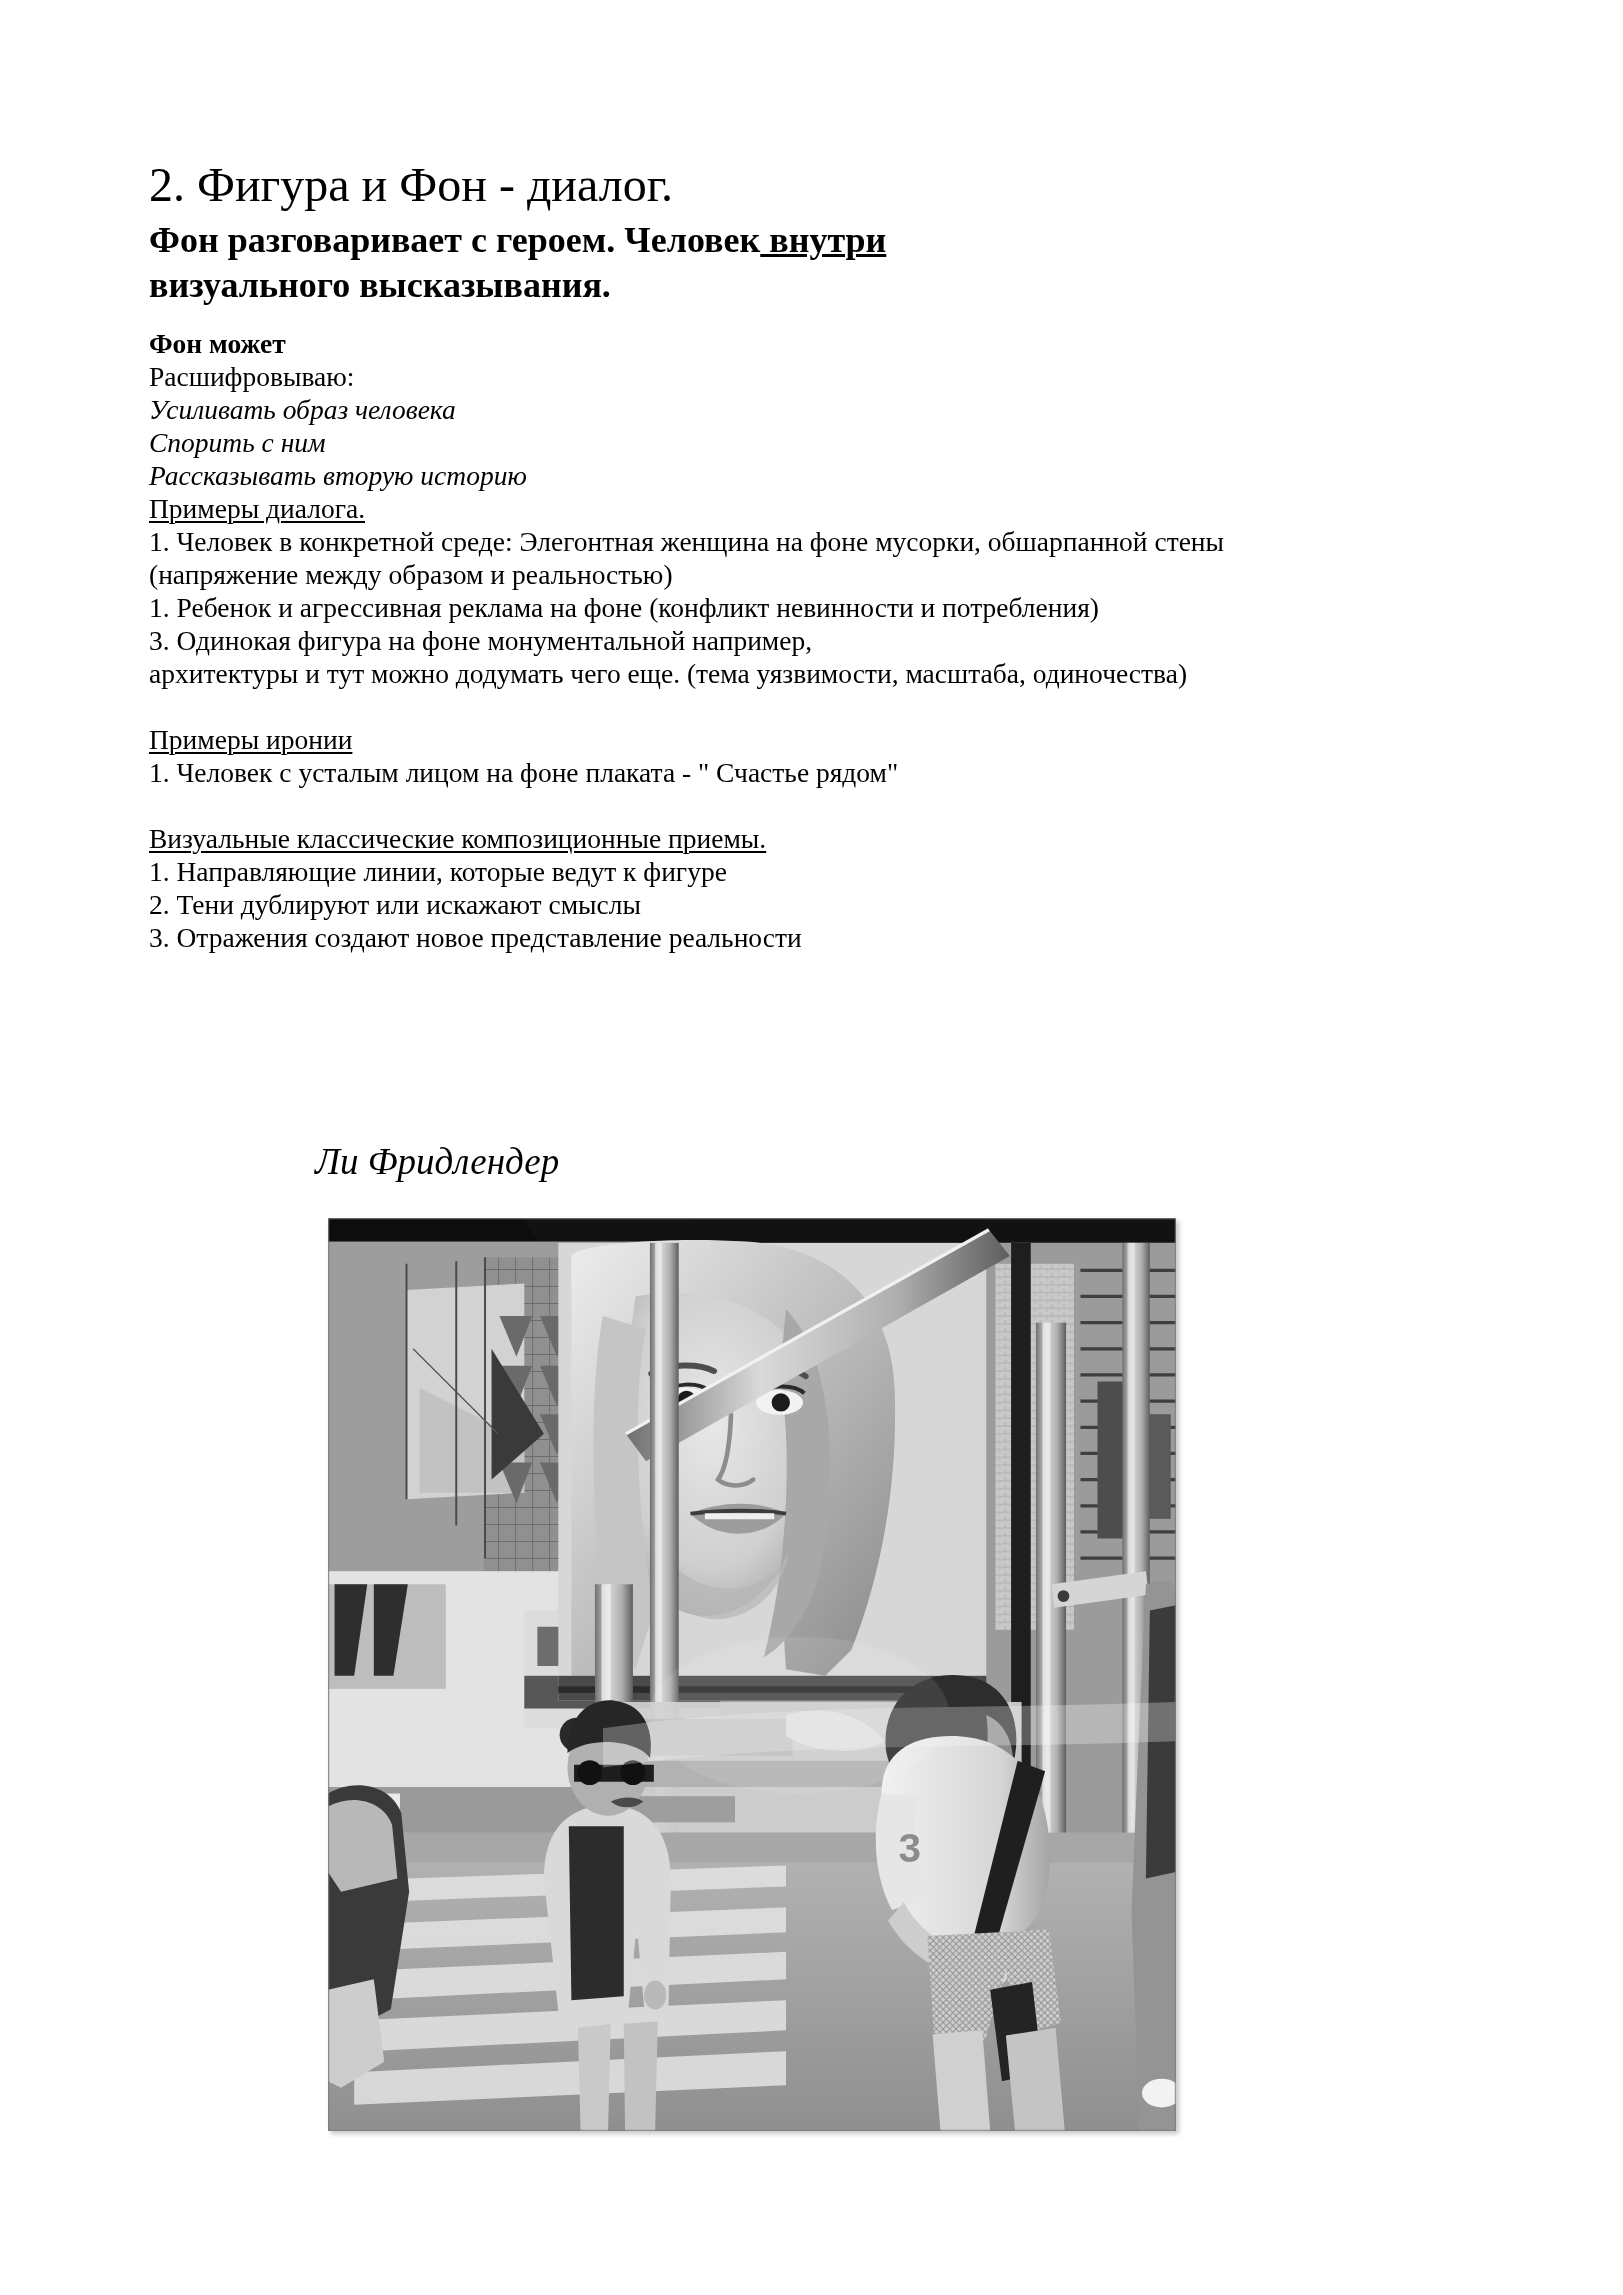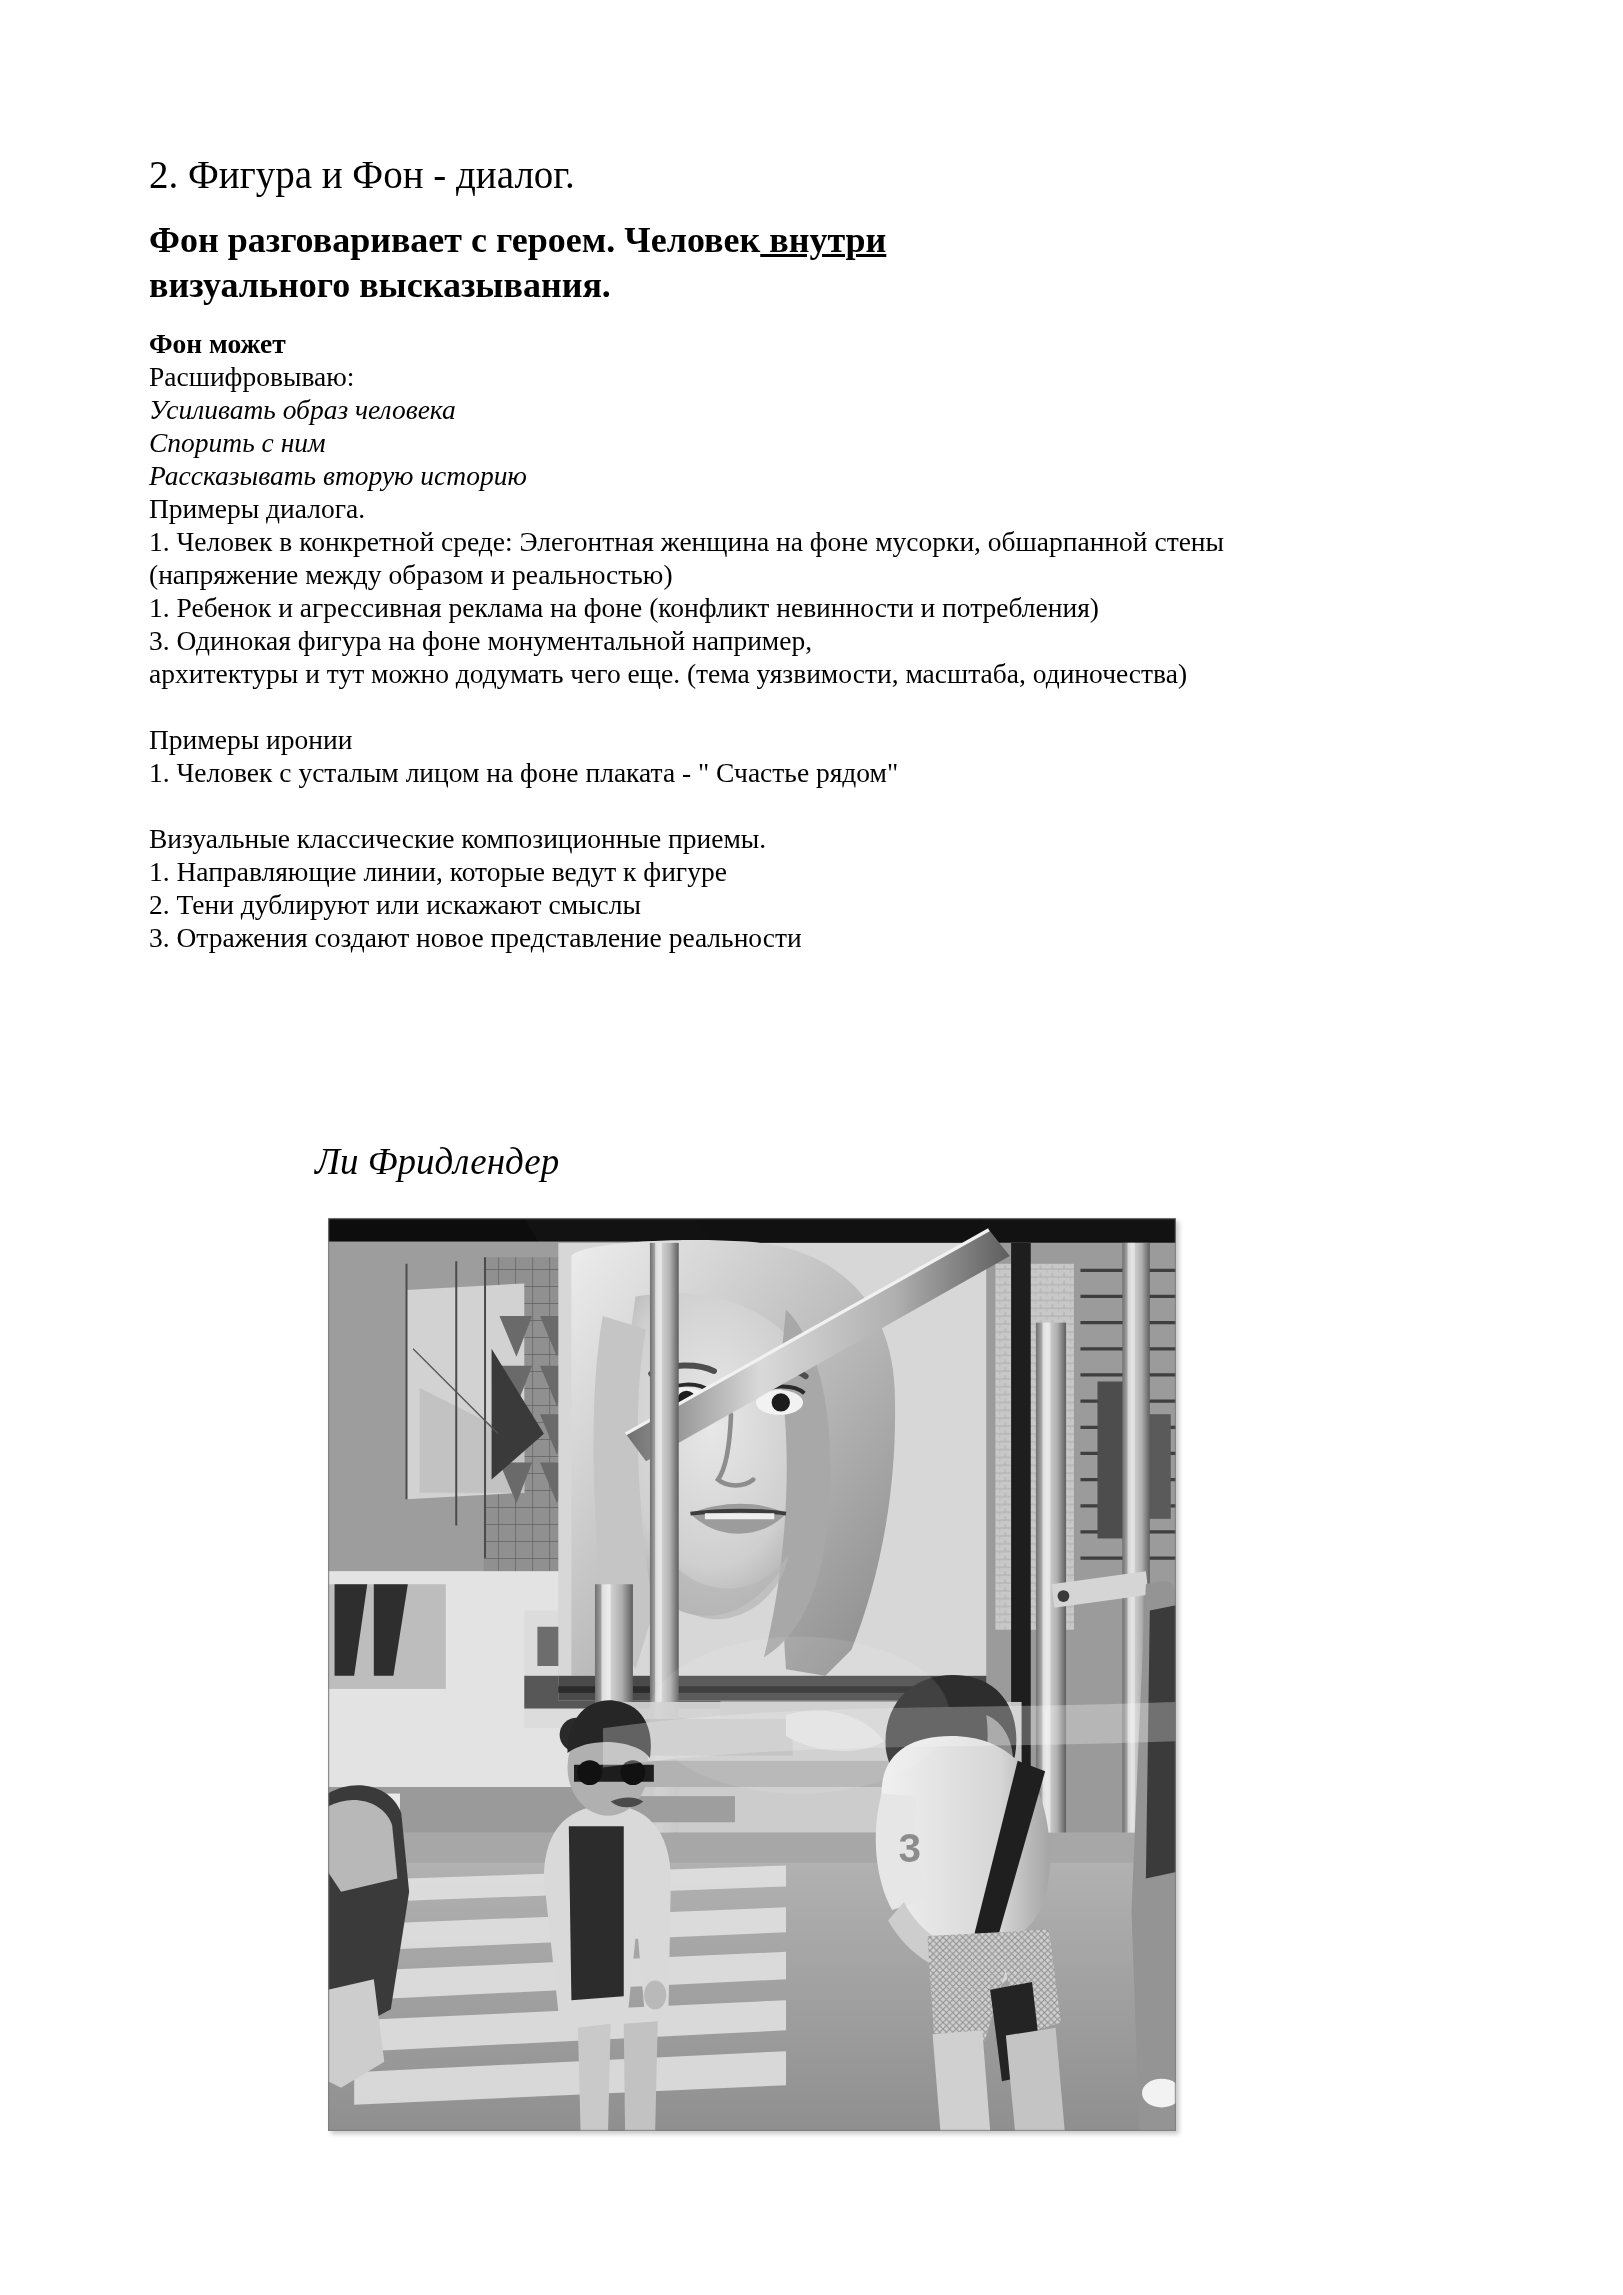--- a/index.html
+++ b/index.html
@@ -16,21 +16,21 @@
     overflow: hidden;
     font-family: "Liberation Serif", "DejaVu Serif", serif;
     color: #000000;
   }
 
   
   .doc-title {
     position: absolute;
     left: 149px;
     top: 128px;
-    font-size: 39px;
+    font-size: 48px;
     line-height: 1.06;
     font-weight: 400;
     white-space: nowrap;
   }
   .doc-subtitle {
     position: absolute;
     left: 149px;
     top: 188px;
     width: 1008px;
     font-size: 36px;
@@ -53,20 +53,21 @@
     left: 149px;
     top: 327px;
     width: 1341px;
     font-size: 27.5px;
     line-height: 33px;
   }
   .ln { white-space: nowrap; }
   .b { font-weight: bold; }
   .i { font-style: italic; }
   .u {
+    text-decoration: underline;
     text-decoration-thickness: 2px;
     text-underline-offset: 3.3px;
   }
   .spacer { height: 33px; }
 
   
   .photo-credit {
     position: absolute;
     left: 315px;
     top: 1140px;

